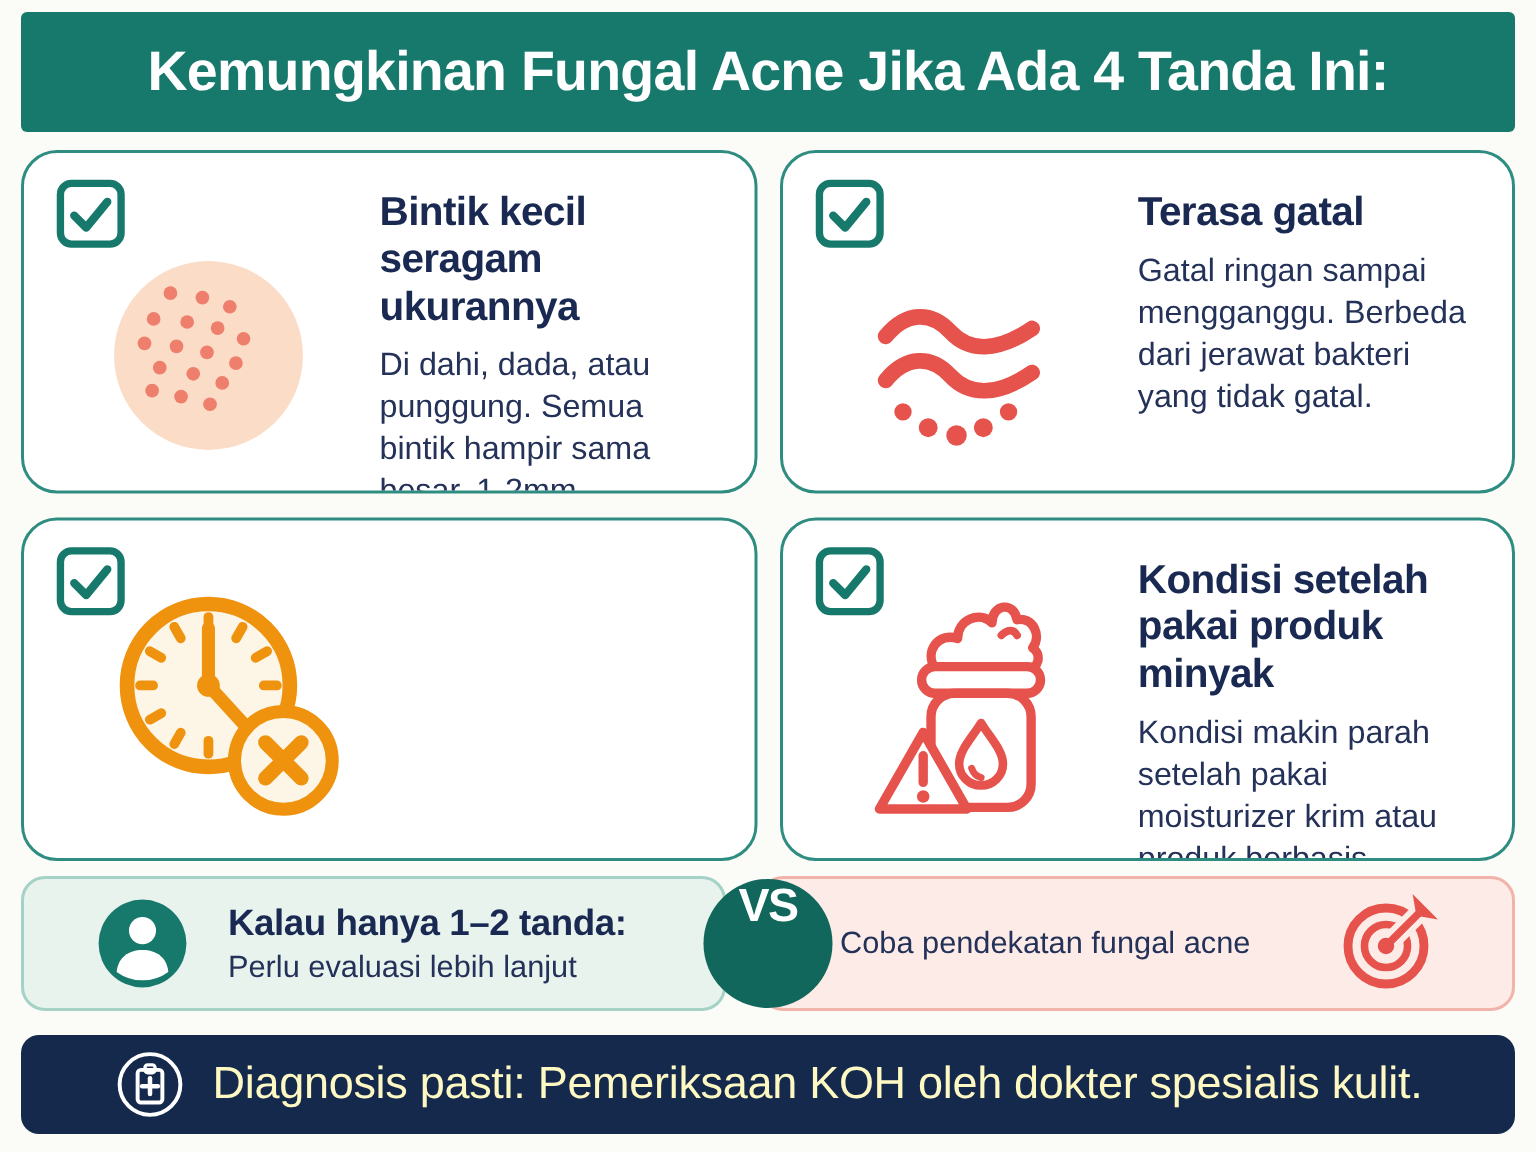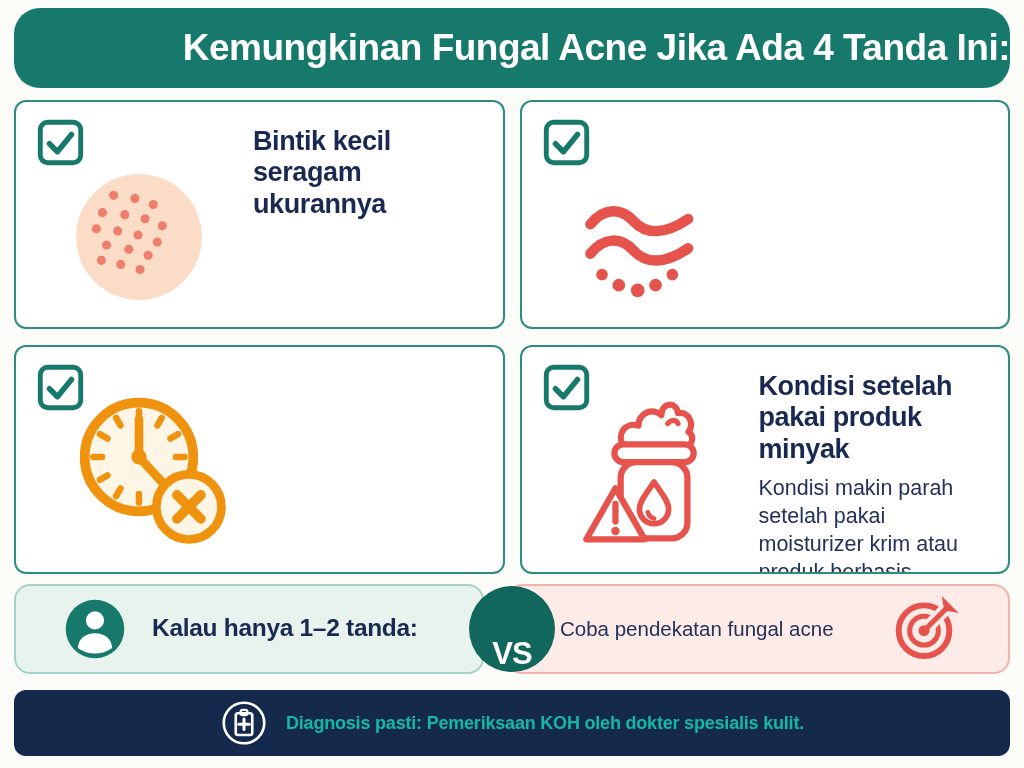--- a/index.html
+++ b/index.html
@@ -9,45 +9,45 @@
     --orange:#ef930f; --cream:#fdf5e6;
     --mint-bg:#e8f3ee; --mint-border:#a5d2c6;
     --pink-bg:#fdebe7; --pink-border:#f2b4aa;
     --footer-navy:#15294d; --page-bg:#fbfbf8; --card-bg:#ffffff;
   }
   *{box-sizing:border-box;margin:0;padding:0}
   html,body{width:1024px;height:768px;overflow:hidden}
   body{background:var(--page-bg);font-family:"Liberation Sans","DejaVu Sans",sans-serif;color:var(--navy)}
   .page{width:1024px;height:768px;padding:8px 14px 12px}
 
-  .banner{height:80px;background:var(--teal);border-radius:26px;display:flex;align-items:center;justify-content:flex-end;margin-bottom:12px}
+  .banner{height:80px;background:var(--teal);border-radius:4px;display:flex;align-items:center;justify-content:center;margin-bottom:12px}
   .banner h1{color:#fff;font-size:37px;font-weight:700;letter-spacing:-.5px}
 
   .grid{display:grid;grid-template-columns:1fr 1fr;gap:16px 15px}
-  .card{height:229px;background:var(--card-bg);border:2.5px solid var(--teal-border);border-radius:12px;display:flex;padding:16px 18px 14px 20px;overflow:hidden}
+  .card{height:229px;background:var(--card-bg);border:2.5px solid var(--teal-border);border-radius:24px;display:flex;padding:16px 18px 14px 20px;overflow:hidden}
   .card-left{width:205px;flex:none;display:flex;flex-direction:column}
   .checkbox{width:49px;height:49px;flex:none}
   .illus{margin-top:4px;align-self:center}
   .card-right{flex:1;padding:8px 0 0 12px}
   .card-title{font-size:27px;font-weight:700;line-height:1.16;letter-spacing:-.4px;color:var(--navy);margin-bottom:10px}
   .card-body{font-size:21.5px;line-height:1.3;color:var(--navy-body)}
 
   .compare{position:relative;display:flex;gap:22px;margin-top:10px;height:90px}
   .panel{flex:1;border-radius:16px;display:flex;align-items:center}
   .panel-green{background:var(--mint-bg);border:2px solid var(--mint-border);padding:0 16px 0 48px;gap:26px}
   .panel-pink{background:var(--pink-bg);border:2px solid var(--pink-border);padding:0 46px 0 52px}
   .panel h3{font-size:24.5px;font-weight:700;letter-spacing:-.3px;color:var(--navy);margin-bottom:3px}
   .panel p{font-size:20.5px;color:var(--navy-body)}
   .avatar{width:62px;height:62px;flex:none}
   .target{width:76px;height:76px;flex:none;margin-left:auto}
-  .vs{position:absolute;left:50%;top:50%;transform:translate(-50%,-50%);width:86px;height:86px;border-radius:50%;background:var(--teal-dark);display:flex;align-items:flex-end;justify-content:center;z-index:2}
+  .vs{position:absolute;left:50%;top:50%;transform:translate(-50%,-50%);width:86px;height:86px;border-radius:50%;background:var(--teal-dark);display:flex;align-items:flex-start;justify-content:center;z-index:2}
   .vs span{color:#fff;font-size:31px;font-weight:700;letter-spacing:-1px}
 
   .footer{margin-top:16px;height:66px;background:var(--footer-navy);border-radius:12px;display:flex;align-items:center;justify-content:center;gap:18px}
-  .footer p{color:#14b8a6;font-size:18px;font-weight:700;letter-spacing:-.2px}
+  .footer p{color:#fef9c3;font-size:30px;font-weight:400;letter-spacing:-.2px}
   .footer .clip{width:48px;height:48px;flex:none}
 
   
   .s-teal{stroke:var(--teal)} .f-teal{fill:var(--teal)}
   .s-red{stroke:var(--red)}   .f-red{fill:var(--red)}
   .s-orange{stroke:var(--orange)} .f-orange{fill:var(--orange)}
   .f-peach{fill:var(--peach)} .f-salmon{fill:var(--salmon)}
   .f-cream{fill:var(--cream)} .f-white{fill:#fff} .s-white{stroke:#fff}
   .f-none{fill:none} .s-pinkbg{stroke:var(--pink-bg)}
 </style>
@@ -90,20 +90,21 @@
                 <circle cx="74" cy="83" r="4.5"></circle>
                 <circle cx="28" cy="88" r="4.5"></circle>
               <circle cx="47" cy="92" r="4.5"></circle>
                 <circle cx="66" cy="97" r="4.5"></circle>
             </g>
           </svg>
         </span>
       </div>
       <div class="card-right">
         <h2 class="card-title">Bintik kecil seragam ukurannya</h2>
+        <p class="card-body">Di dahi, dada, atau punggung. Semua bintik hampir sama besar, 1-2mm.</p>
       </div>
     </section>
 
     <section class="card">
       <div class="card-left">
         <span class="checkbox">
           <svg viewBox="0 0 80 80" width="49" height="49">
             <rect x="7" y="7" width="66" height="66" rx="12" class="f-white s-teal" stroke-width="8"></rect>
             <path d="M22 42 L35 55 L58 27" class="f-none s-teal" stroke-width="9" stroke-linecap="round" stroke-linejoin="round"></path>
           </svg>
@@ -114,20 +115,24 @@
             <path d="M9 50 C 22 34, 38 34, 50 47 C 62 60, 80 60, 102 45" class="f-none s-red" stroke-width="10" stroke-linecap="round"></path>
             <g class="f-red">
               <circle cx="20" cy="70" r="5.5"></circle>
                 <circle cx="36" cy="80" r="6"></circle>
                 <circle cx="54" cy="85" r="6.5"></circle>
               <circle cx="71" cy="80" r="6"></circle>
                 <circle cx="87" cy="70" r="5.5"></circle>
             </g>
           </svg>
         </span>
+      </div>
+      <div class="card-right">
+        <h2 class="card-title">Terasa gatal</h2>
+        <p class="card-body">Gatal ringan sampai mengganggu. Berbeda dari jerawat bakteri yang tidak gatal.</p>
       </div>
     </section>
 
     <section class="card">
       <div class="card-left">
         <span class="checkbox">
           <svg viewBox="0 0 80 80" width="49" height="49">
             <rect x="7" y="7" width="66" height="66" rx="12" class="f-white s-teal" stroke-width="8"></rect>
             <path d="M22 42 L35 55 L58 27" class="f-none s-teal" stroke-width="9" stroke-linecap="round" stroke-linejoin="round"></path>
           </svg>
@@ -197,20 +202,21 @@
     <div class="panel panel-green">
       <span class="avatar">
         <svg viewBox="0 0 72 72" width="62" height="62">
           <circle cx="36" cy="36" r="34" class="f-teal"></circle>
           <circle cx="36" cy="26" r="10.5" class="f-white"></circle>
           <path d="M36 41 C25 41 17 47 16 58 A34 34 0 0 0 56 58 C55 47 47 41 36 41 Z" class="f-white"></path>
         </svg>
       </span>
       <div class="panel-text">
         <h3>Kalau hanya 1–2 tanda:</h3>
+        <p>Perlu evaluasi lebih lanjut</p>
       </div>
     </div>
 
     <div class="vs">
       <span>VS</span>
     </div>
 
     <div class="panel panel-pink">
       <div class="panel-text">
         <p>Coba pendekatan fungal acne</p>

